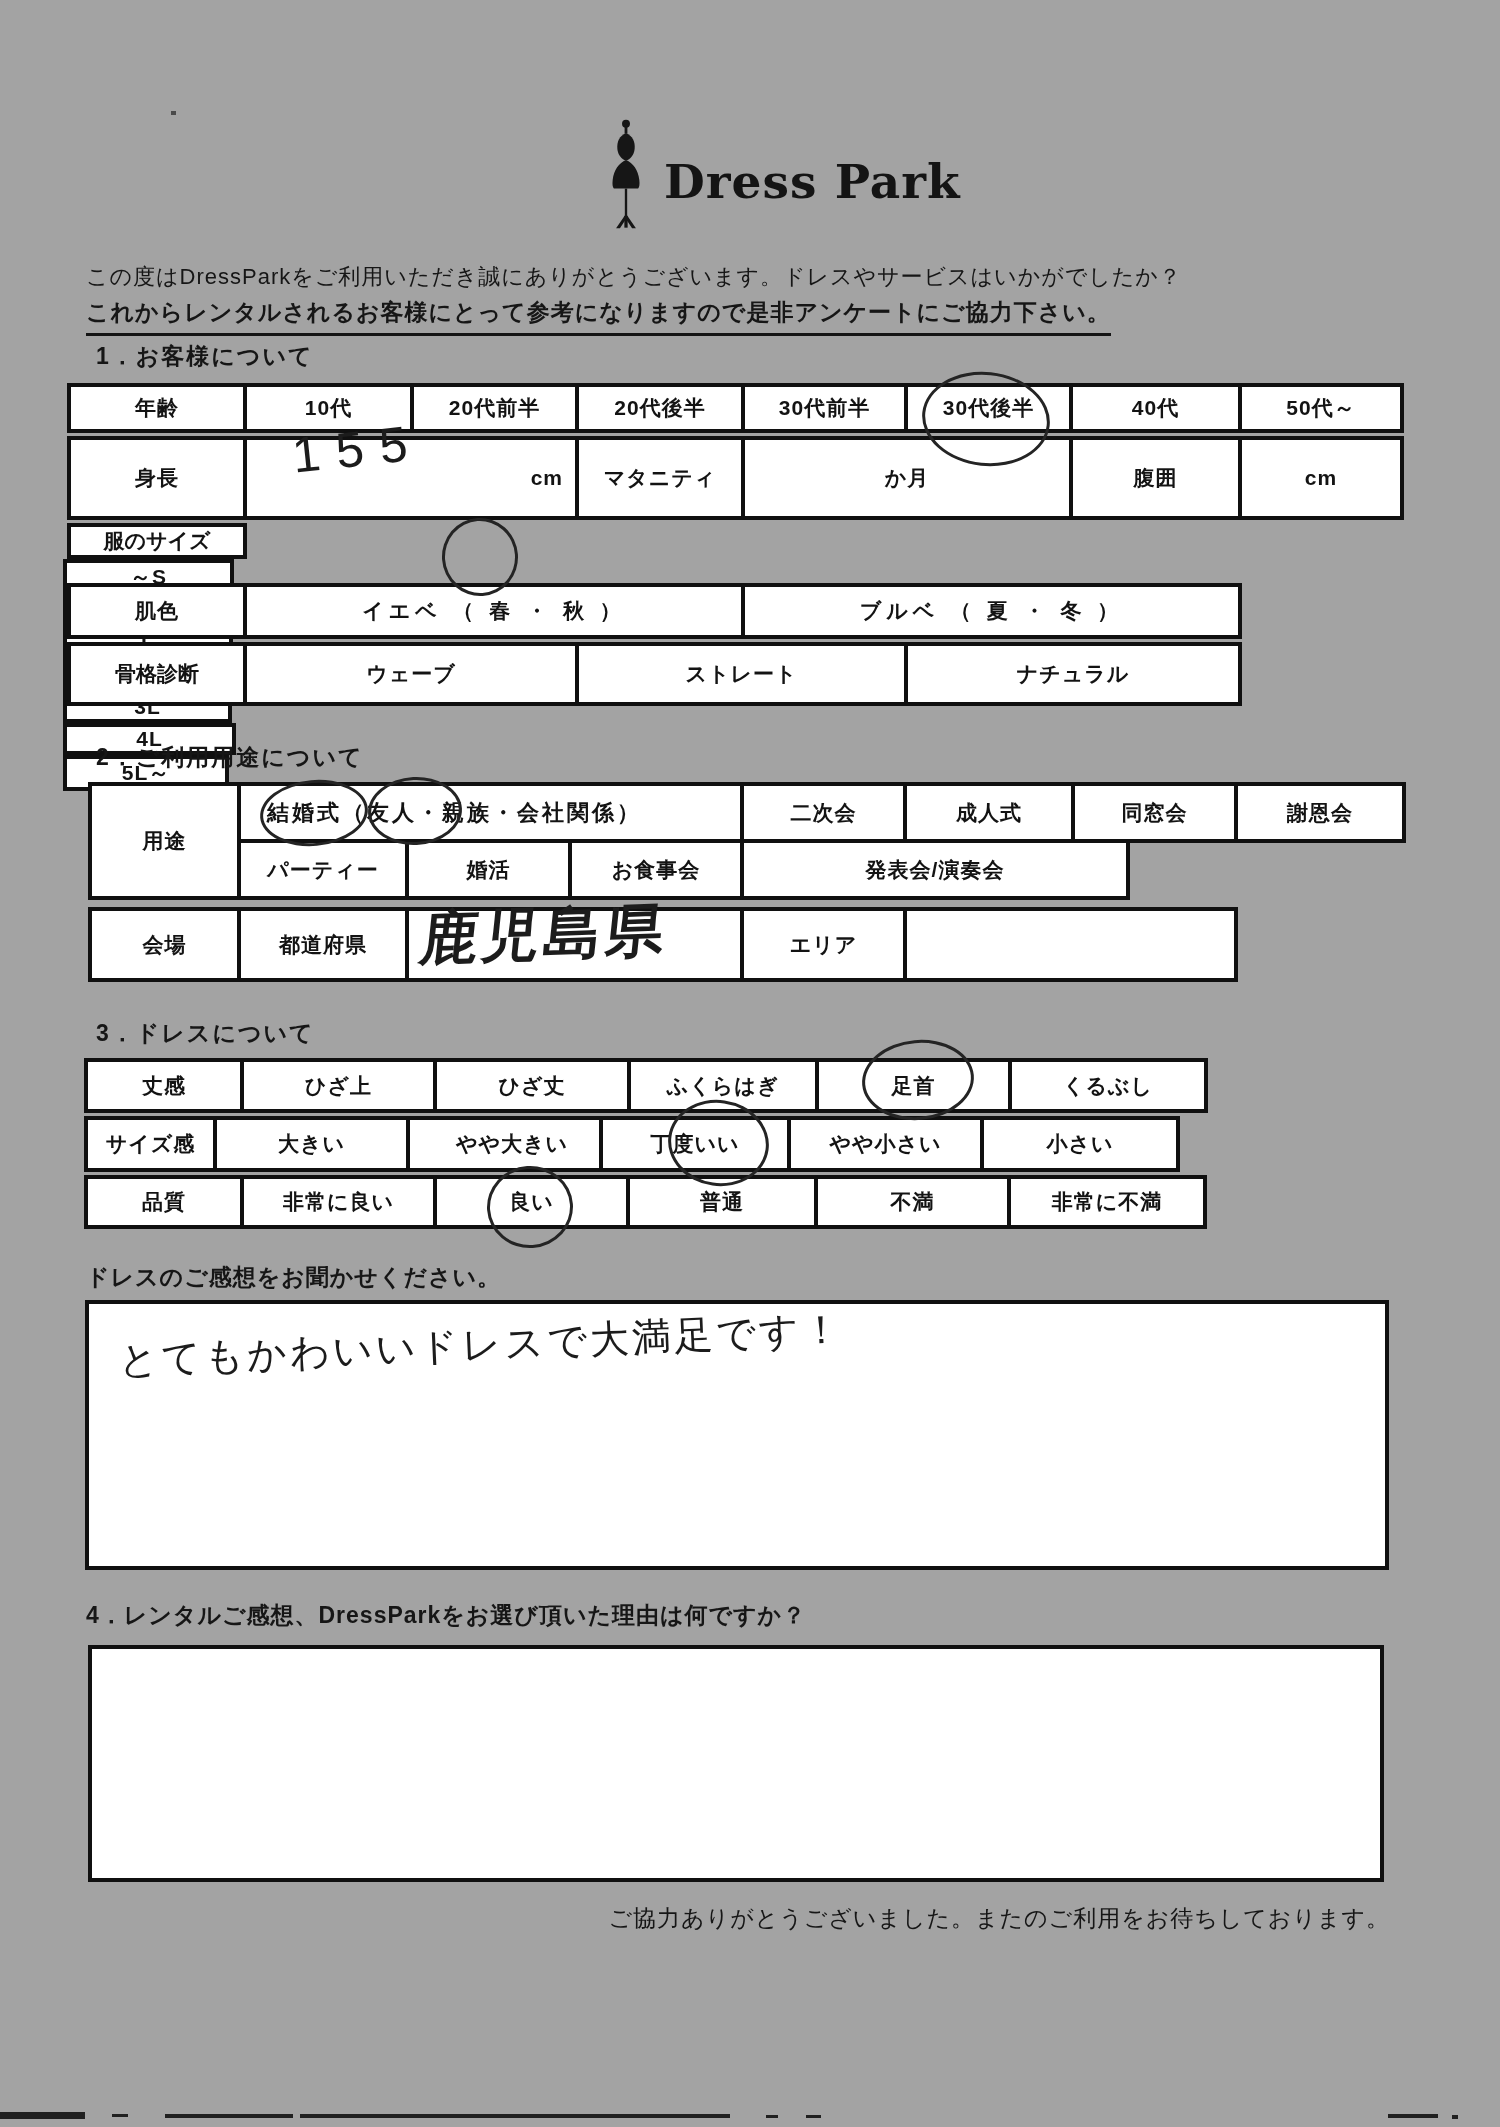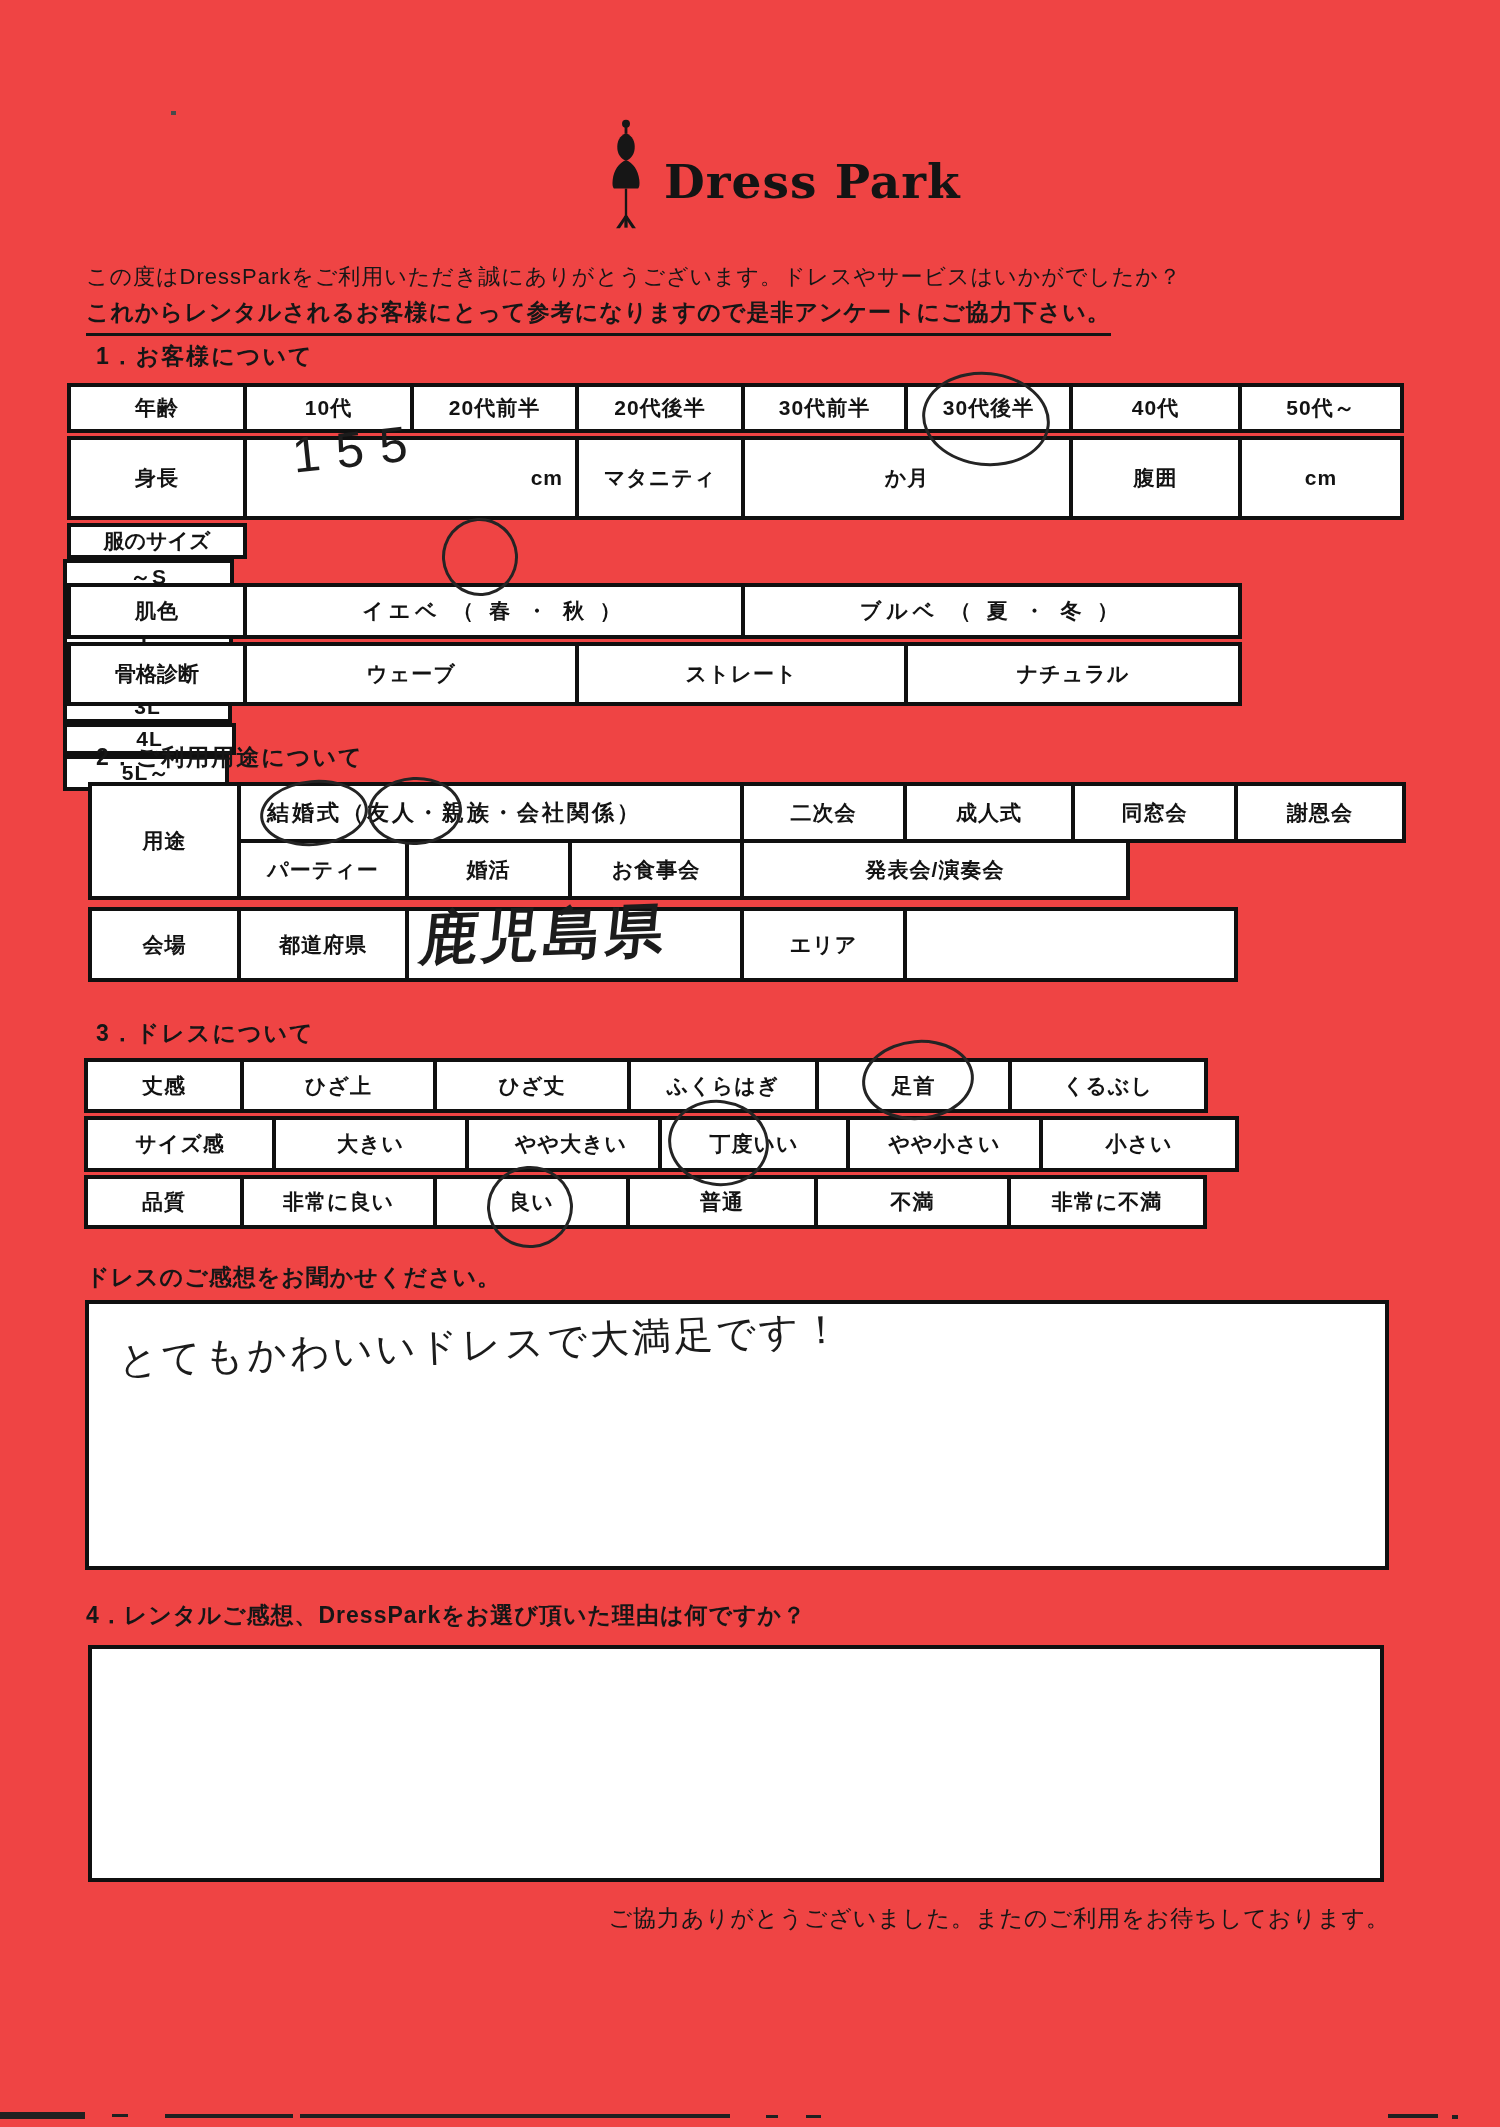--- a/index.html
+++ b/index.html
@@ -1,18 +1,18 @@
 <!DOCTYPE html>
 <html><head>
 <meta charset="utf-8">
 <style>
   html,body{margin:0;padding:0;background:#e8e8e8;}
   .page{
     position:relative; width:1500px; height:2127px; margin:0 auto;
-    background:#ef4444; overflow:hidden;
+    background:#a3a3a3; overflow:hidden;
     font-family:"Liberation Sans","DejaVu Sans",sans-serif;
     color:#161616;
   }
   .abs{position:absolute;}
   
   .logo{display:flex; align-items:center; gap:14px;}
   .logo-text{
     font-family:"DejaVu Serif","Liberation Serif",serif;
     font-size:47px; font-weight:700; letter-spacing:1px; color:#141414;
     margin-top:14px;
@@ -166,21 +166,21 @@
   <div class="abs" style="left:84px; top:1058px;">
     <div class="trow" style="height:55px;">
       <div class="cell" style="width:160px;">丈感</div>
       <div class="cell" style="width:197px;">ひざ上</div>
       <div class="cell" style="width:198px;">ひざ丈</div>
       <div class="cell" style="width:192px;">ふくらはぎ</div>
       <div class="cell" style="width:197px;">足首</div>
       <div class="cell" style="width:200px;">くるぶし</div>
     </div>
     <div class="trow" style="height:56px;">
-      <div class="cell" style="width:192px;">サイズ感</div>
+      <div class="cell" style="width:133px;">サイズ感</div>
       <div class="cell" style="width:197px;">大きい</div>
       <div class="cell" style="width:197px;padding-left:15px;">やや大きい</div>
       <div class="cell" style="width:192px;">丁度いい</div>
       <div class="cell" style="width:197px;">やや小さい</div>
       <div class="cell" style="width:200px;">小さい</div>
     </div>
     <div class="trow" style="height:54px;">
       <div class="cell" style="width:160px;">品質</div>
       <div class="cell" style="width:197px;">非常に良い</div>
       <div class="cell" style="width:197px;">良い</div>

